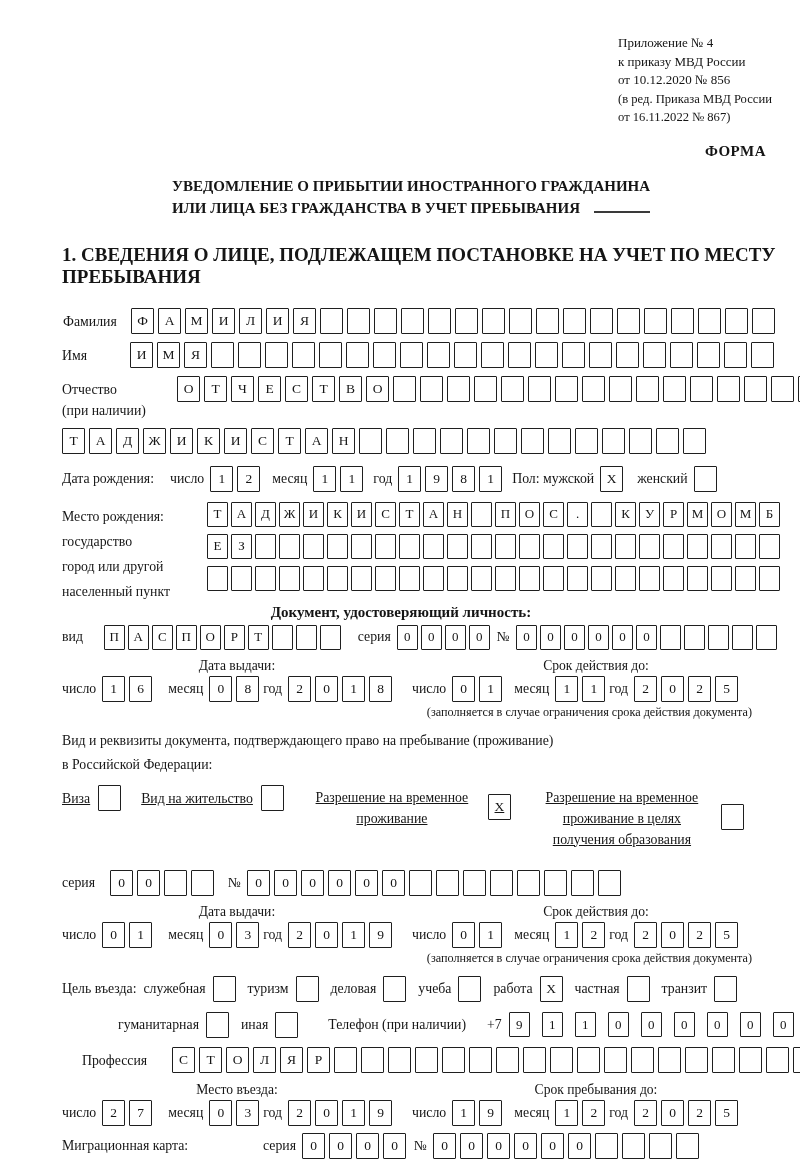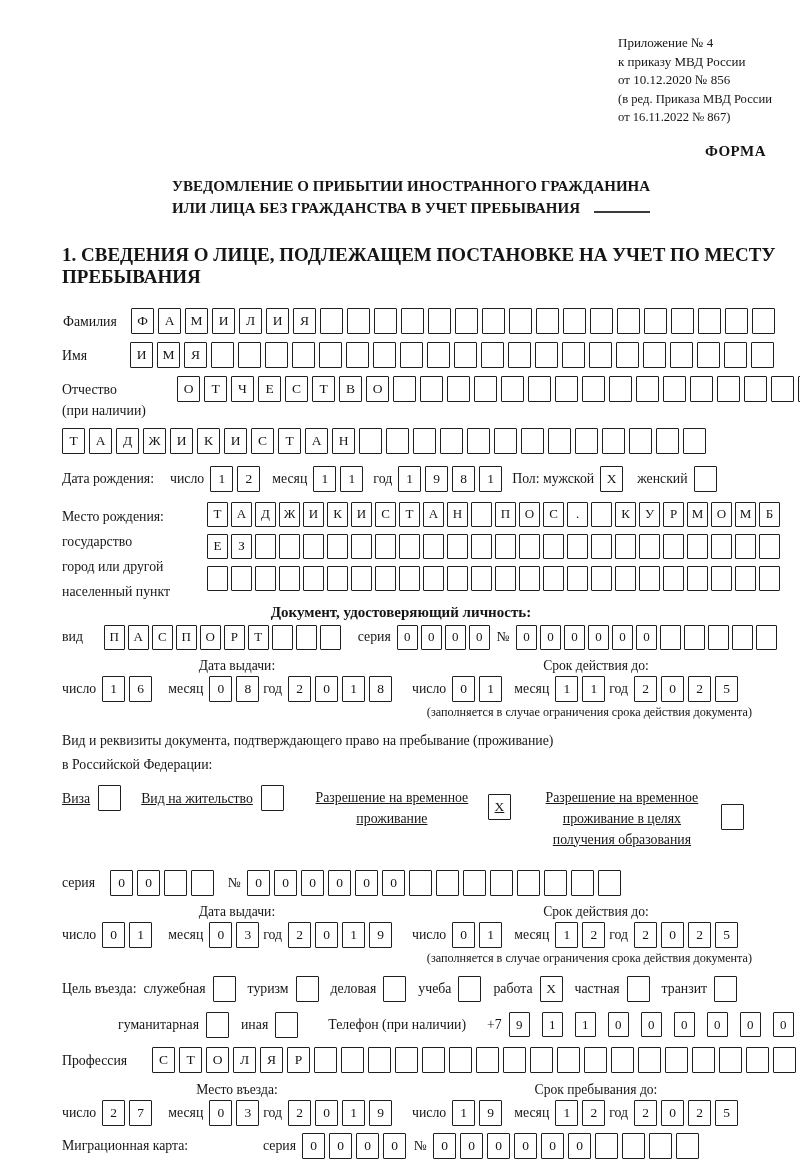--- a/index.html
+++ b/index.html
@@ -560,21 +560,21 @@
         <span class="cbox">0</span>
         <span class="cbox">0</span>
         <span class="cbox">0</span>
         <span class="cbox">0</span>
         <span class="cbox">0</span>
         <span class="cbox">0</span>
       </span>
   </div>
 
   <div class="row" style="margin-top:9px;">
-    <div class="lbl w68" style="width:90px;">Профессия</div>
+    <div class="lbl w68" style="width:90px;margin-left:20px;">Профессия</div>
     <div class="boxes">
         <span class="cbox">С</span>
         <span class="cbox">Т</span>
         <span class="cbox">О</span>
         <span class="cbox">Л</span>
         <span class="cbox">Я</span>
         <span class="cbox">Р</span>
         <span class="cbox"></span>
         <span class="cbox"></span>
         <span class="cbox"></span>

